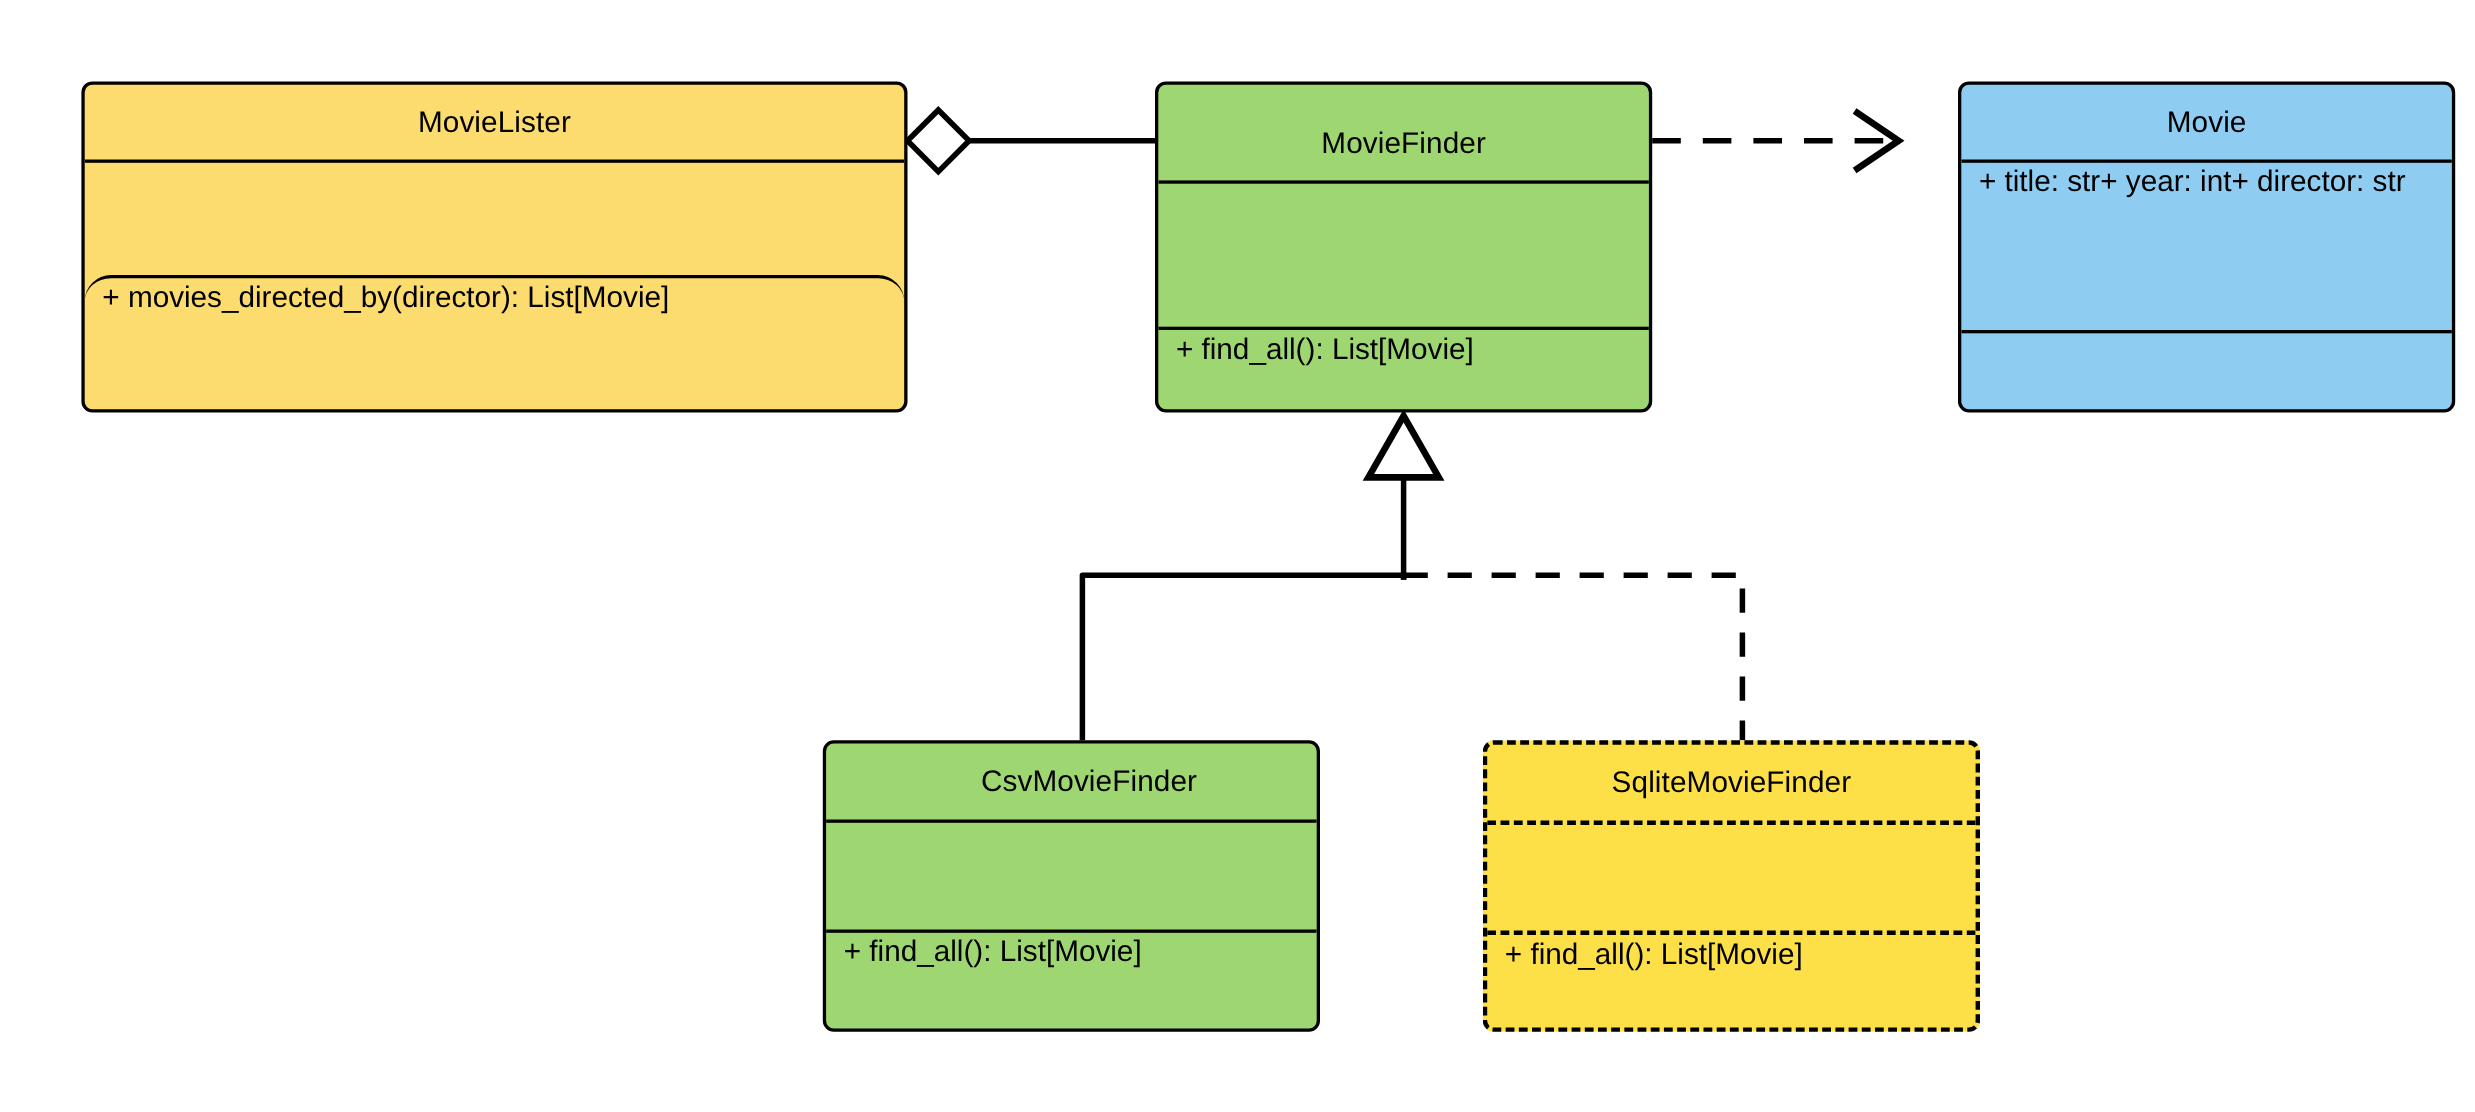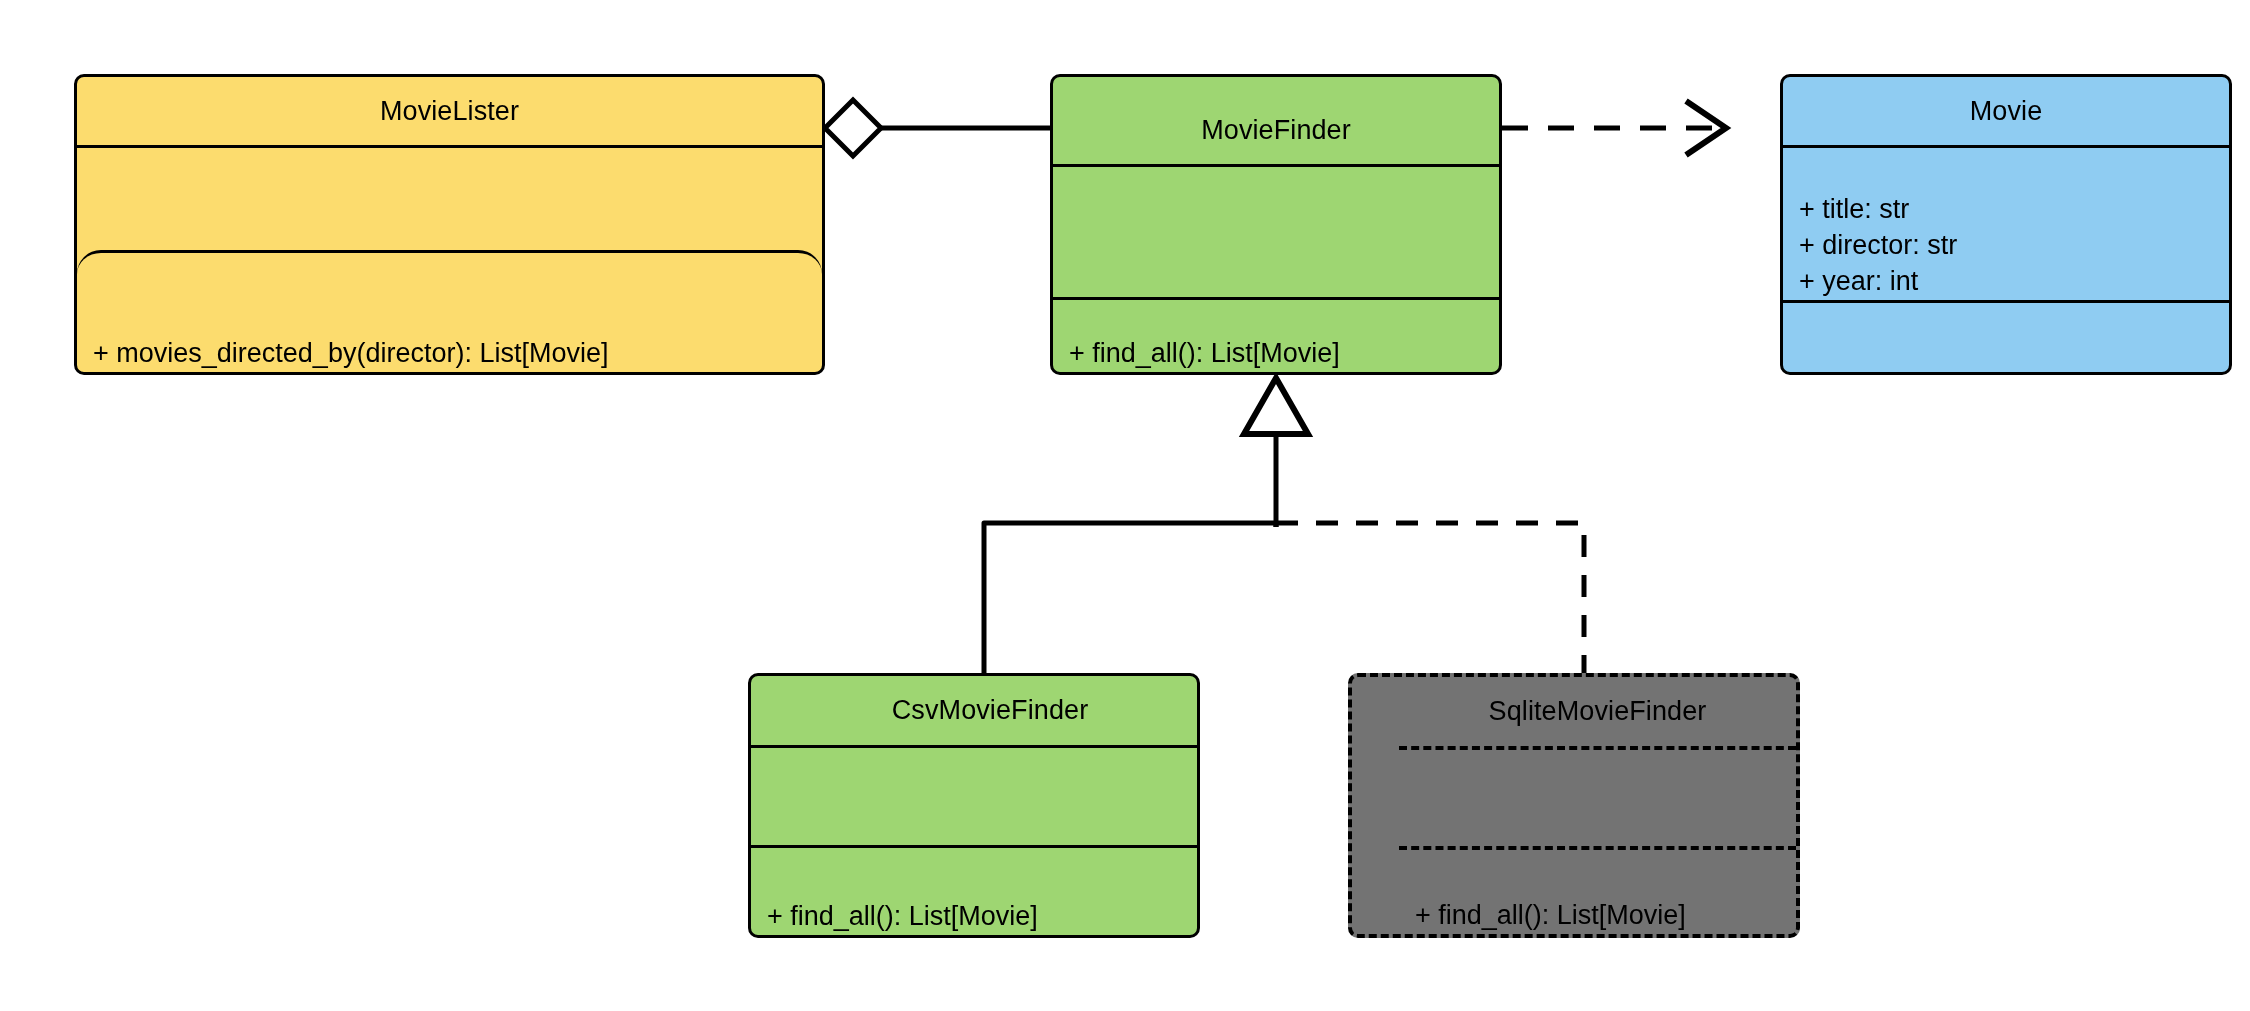--- a/index.html
+++ b/index.html
@@ -49,22 +49,22 @@
   .class-title {
     display: flex;
     align-items: center;
     justify-content: center;
     font-size: 27px;
     color: #000000;
     letter-spacing: 0.1px;
   }
   .member-list {
     display: flex;
-    flex-direction: column;
-    justify-content: flex-end;
+    flex-direction: row;
+    justify-content: flex-start;
     padding-left: 16px;
   }
   .member {
     font-size: 27px;
     color: #000000;
     line-height: 1.33;
     white-space: nowrap;
   }
   .empty-compartment {
     width: 100%;
@@ -114,35 +114,35 @@
     <div class="compartment sep empty-compartment" style="height:133px;"></div>
     <div class="compartment sep member-list" style="flex:1;">
       <div class="member">+ find_all(): List[Movie]</div>
     </div>
   </div>
 
   <div class="uml-class" style="left:1780px; top:74px; width:452px; height:301px; background:#8FCCF2;">
     <div class="compartment class-title" style="height:68px;">Movie</div>
     <div class="compartment sep member-list" style="height:155px;">
       <div class="member">+ title: str</div>
+      <div class="member">+ year: int</div>
       <div class="member">+ director: str</div>
-      <div class="member">+ year: int</div>
     </div>
     <div class="compartment sep empty-compartment" style="flex:1;"></div>
   </div>
 
   <div class="uml-class" style="left:748px; top:673px; width:452px; height:265px; background:#9ED672;">
     <div class="compartment class-title" style="height:69px;padding-left:32px;">CsvMovieFinder</div>
     <div class="compartment sep empty-compartment" style="height:100px;"></div>
     <div class="compartment sep member-list" style="flex:1;">
       <div class="member">+ find_all(): List[Movie]</div>
     </div>
   </div>
 
-  <div class="uml-class dashed" style="left:1348px; top:673px; width:452px; height:265px; background:#737373;padding-left:47px;">
+  <div class="uml-class dashed" style="left:1348px; top:673px; width:452px; height:265px; background:#fde047;">
     <div class="compartment class-title" style="height:69px;">SqliteMovieFinder</div>
     <div class="compartment sep empty-compartment" style="height:100px;"></div>
     <div class="compartment sep member-list" style="flex:1;">
       <div class="member">+ find_all(): List[Movie]</div>
     </div>
   </div>
 
 </div>
 
 </body></html>

